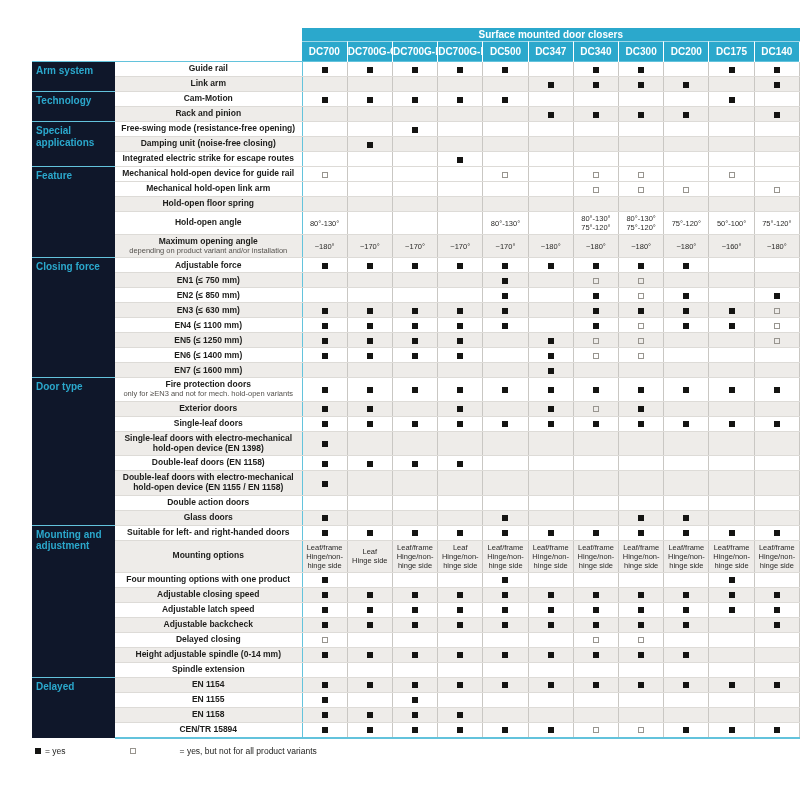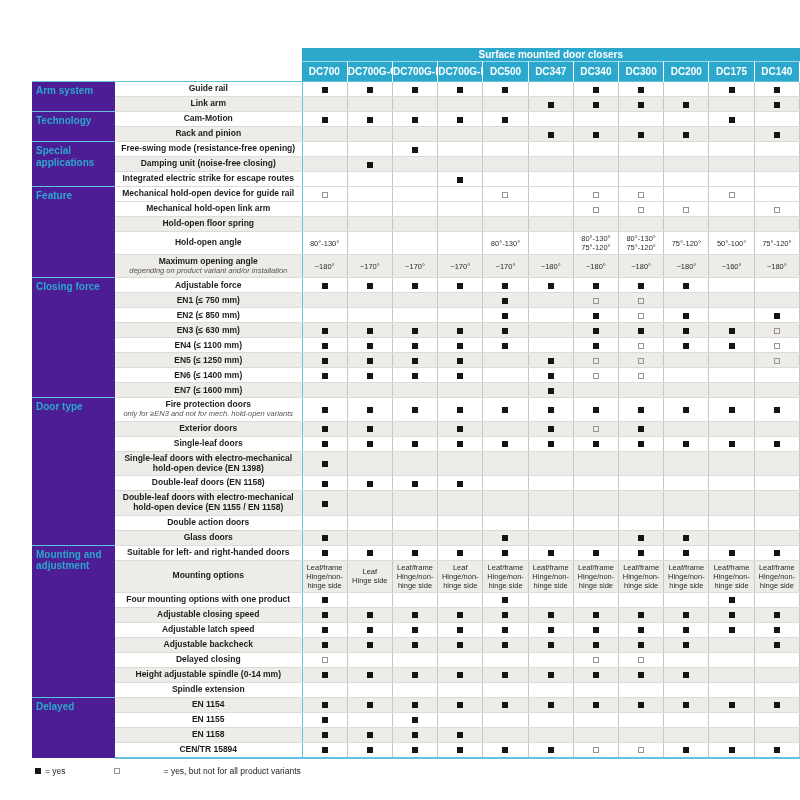--- a/index.html
+++ b/index.html
@@ -1,59 +1,59 @@
 <!DOCTYPE html>
 <html style="--accent: #2BA8CC; --accent-light: #63C3DC; --stripe: #EEECE9; --square: #141412; --square-open: #98958F;"><head>
 <meta charset="utf-8">
 <style>
   * { margin: 0; padding: 0; box-sizing: border-box; }
   html, body { width: 800px; height: 800px; background: #ffffff; overflow: hidden; }
   body { font-family: "Liberation Sans", sans-serif; }
   .page { position: absolute; left: 32px; top: 28px; width: 768px; }
 
-  table { border-collapse: collapse; table-layout: fixed; width: 768px; margin-top: 20px; }
+  table { border-collapse: collapse; table-layout: fixed; width: 768px; }
   col.c-group { width: 83px; }
   col.c-label { width: 187px; }
 
   td { border-right: 1px solid #c9c7c3; border-bottom: 1px solid #dddbd7;
        font-size: 8.5px; color: #1d1d1b; padding: 2px 4px; vertical-align: middle; height: 15px; }
 
   
   .corner { background: #fff; border: none; }
   .title-cell { background: var(--accent); color: #fff; text-align: center; font-weight: bold;
                 font-size: 10px; padding: 1px 2px; height: 13px;
                 border-right: none; border-bottom: 1px solid rgba(255,255,255,.55); }
   .colhead { background: var(--accent); color: #fff; text-align: center; font-weight: bold;
              font-size: 10px; padding: 4px 0; white-space: nowrap; overflow: hidden;
              border-right: 1px solid rgba(255,255,255,.45); border-bottom: none; }
 
   
   .group-cell { border-right: none; border-bottom: none; color: var(--accent);
                 font-weight: bold; font-size: 10px; line-height: 1.15;
                 vertical-align: top; padding-top: 3px; }
   .label-cell { font-weight: bold; border-right: 1px solid var(--accent-light); line-height: 1.15; text-align: center; }
-  .label-cell .sub { display: block; font-weight: normal; font-style: italic;
+  .label-cell .sub { display: block; font-weight: normal; 
                      color: #55524e; font-size: 7.5px; }
   .data-cell { text-align: center; font-size: 7.5px; color: #2b2a28;
                line-height: 1.2; white-space: pre-line; padding: 2px 1px; }
   .data-cell:last-child { border-right: 1px solid #c9c7c3; }
   tr.shaded td { background: var(--stripe); }
-  tr.shaded td.group-cell, td.group-cell { background: #4c1d95; }
+  tr.shaded td.group-cell, td.group-cell { background: #0f172a; }
   tr.section-start td { border-top: 1.5px solid var(--accent-light); }
   tr.table-end td { border-bottom: 2px solid var(--accent-light); }
 
   .sq { display: inline-block; width: 6px; height: 6px; vertical-align: middle; }
   .sq.f { background: var(--square); }
   .sq.o { width: 6px; height: 6px; border: 1.5px solid var(--square-open); background: transparent; }
 
   
   .legend { display: flex; align-items: flex-start; margin-top: 7px; padding-left: 3px;
             font-size: 8.5px; color: #1d1d1b; }
   .legend-item { display: flex; align-items: center; gap: 4px; }
-  .legend-item + .legend-item { margin-left: 48px; gap: 44px; }
+  .legend-item + .legend-item { margin-left: 64px; gap: 44px; }
 </style>
 </head>
 <body>
 
 <div class="page">
   <table id="tbl">
       <colgroup>
         <col class="c-group">
         <col class="c-label">
         <col>

